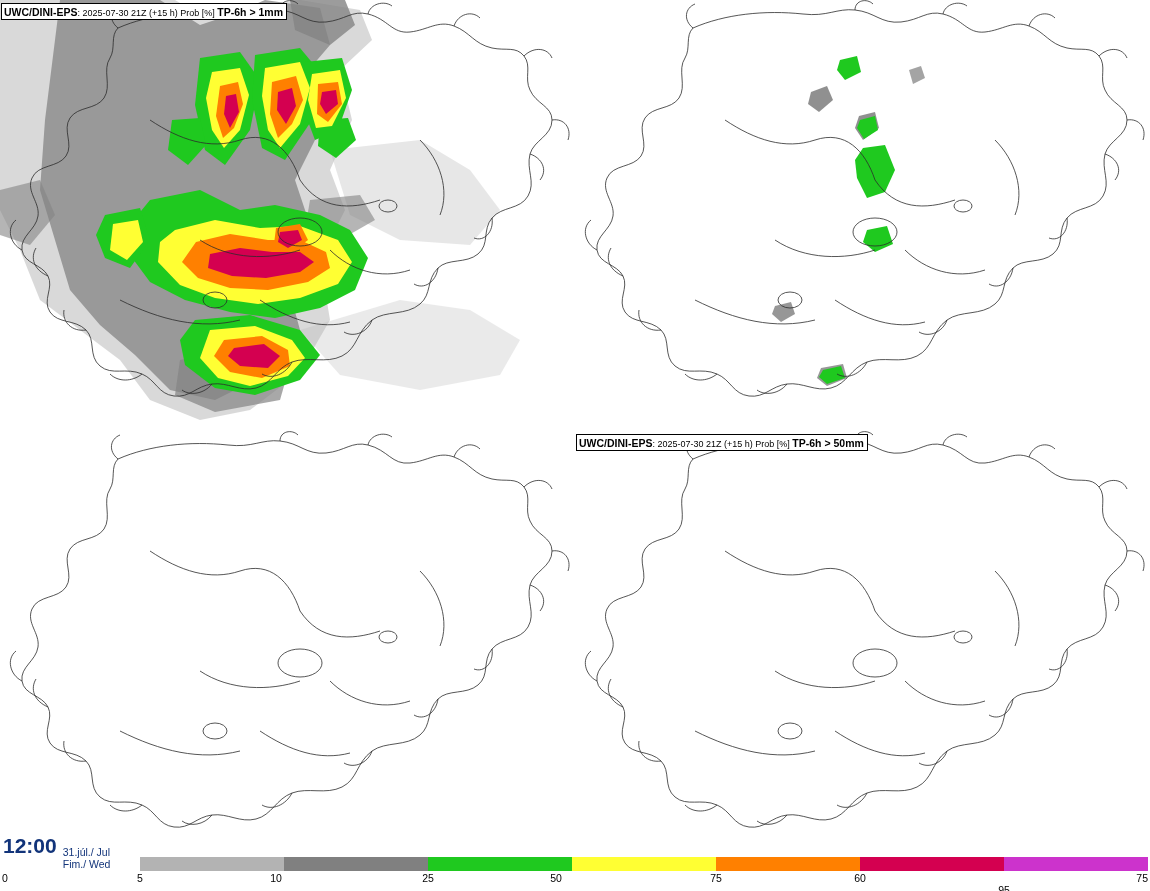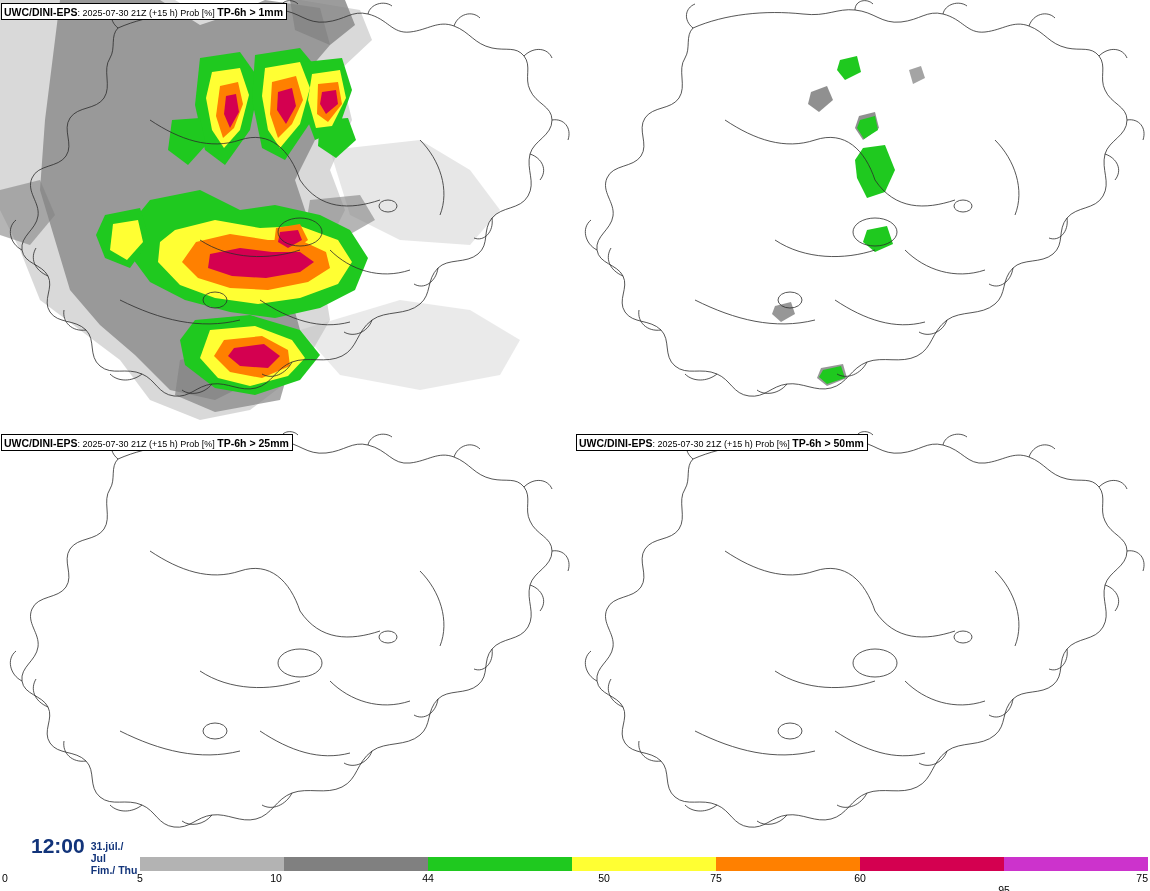--- a/index.html
+++ b/index.html
@@ -94,25 +94,24 @@
     display: flex;
     align-items: center;
     gap: 6px;
   }
   .timebox .clock {
     font-size: 21px;
     font-weight: bold;
     color: #12347a;
     letter-spacing: 0px;
     padding-left: 3px;
-    margin-left: 28px;
   }
   .timebox .dates {
     font-size: 10.5px;
-    font-weight: bold;
+    font-weight: normal;
     color: #12347a;
     line-height: 12px;
     padding-top: 1px;
     margin-top: 22px;
   }
 
   
   .cbar {
     position: absolute;
     left: 140px;
@@ -330,23 +329,20 @@
             <path d="M120 300 C160 320, 200 330, 240 320"></path>
             <path d="M330 250 C350 270, 380 280, 410 270"></path>
             <path d="M420 140 C440 160, 450 190, 440 215"></path>
             <path d="M260 300 C290 320, 320 330, 350 322"></path>
             <ellipse cx="300" cy="232" rx="22" ry="14"></ellipse>
             <ellipse cx="215" cy="300" rx="12" ry="8"></ellipse>
             <ellipse cx="388" cy="206" rx="9" ry="6"></ellipse>
           </g>
         </svg>
       </div>
-      <div class="title">
-        <span class="model">UWC/DINI-EPS</span><span class="run">: 2025-07-30 21Z (+15 h) Prob [%] </span><span class="thr">TP-6h &gt; 25mm</span>
-      </div>
     </div>
 
     <div class="panel">
       <div class="mapwrap">
         <svg class="mapsvg" viewBox="0 0 575 431">
           <g fill="none" stroke="#2b2b2b" stroke-width="0.8" stroke-linejoin="round">
             <path d="M118 28 C150 14, 190 10, 228 14 C252 17, 262 8, 280 10 C300 12, 306 24, 326 22 C345 20, 352 10, 368 14 C388 19, 392 34, 410 32 C428 30, 438 20, 454 26 C470 32, 474 44, 492 48 C506 51, 516 46, 524 56 C532 66, 524 78, 530 90 C536 104, 552 106, 552 120 C552 136, 534 140, 530 154 C526 170, 536 182, 528 196 C520 210, 502 206, 492 218 C482 230, 490 244, 478 254 C466 264, 448 258, 438 268 C426 280, 432 294, 420 304 C406 316, 386 310, 372 320 C356 332, 358 348, 342 356 C326 364, 308 356, 292 362 C276 368, 272 384, 256 388 C240 392, 228 382, 212 384 C196 386, 190 398, 174 396 C158 394, 156 380, 142 374 C126 367, 112 376, 100 366 C88 356, 96 340, 86 330 C75 319, 58 324, 50 312 C42 300, 54 288, 48 276 C42 264, 24 264, 22 250 C20 236, 36 230, 38 216 C40 202, 26 192, 32 178 C38 164, 58 168, 66 156 C74 144, 62 130, 70 118 C78 106, 96 110, 104 98 C112 86, 102 70, 110 58 C116 48, 110 36, 118 28 Z"></path>
             <path d="M22 250 C10 244, 6 228, 16 220"></path>
             <path d="M48 276 C34 270, 30 258, 36 248"></path>
             <path d="M86 330 C72 332, 62 322, 64 310"></path>
@@ -382,39 +378,39 @@
       </div>
     </div>
 
   </div>
 
   <div class="bottom">
     <div class="timebox">
       <div class="clock">12:00</div>
       <div class="dates">
         <div>31.júl./ Jul</div>
-        <div>Fim./ Thu</div>
+        <div>Fim./ Wed</div>
       </div>
     </div>
 
     <div class="cbar" id="colorbar">
         <div class="seg" style="background: rgb(179, 179, 179); flex: 1 1 0px;"></div>
         <div class="seg" style="background: rgb(128, 128, 128); flex: 1 1 0px;"></div>
         <div class="seg" style="background: rgb(31, 201, 31); flex: 1 1 0px;"></div>
         <div class="seg" style="background: rgb(255, 255, 51); flex: 1 1 0px;"></div>
         <div class="seg" style="background: rgb(255, 128, 0); flex: 1 1 0px;"></div>
         <div class="seg" style="background: rgb(212, 0, 80); flex: 1 1 0px;"></div>
         <div class="seg" style="background: rgb(204, 51, 204); flex: 1 1 0px;"></div>
       </div>
     <div class="cticks" id="colorbar-ticks">
         <div class="ctick first" style="left: 2px;">0</div>
         <div class="ctick" style="left: 140px;">5</div>
         <div class="ctick" style="left: 276px;">10</div>
-        <div class="ctick" style="left: 428px;">44</div>
-        <div class="ctick" style="left: 604px;">50</div>
+        <div class="ctick" style="left: 428px;">25</div>
+        <div class="ctick" style="left: 556px;">50</div>
         <div class="ctick" style="left: 716px; text-align: center;">75</div>
         <div class="ctick" style="left: 860px;">60</div>
         <div class="ctick" style="left: 1004px; margin-top: 12px;">95</div>
         <div class="ctick last" style="left: 1148px;">75</div>
       </div>
   </div>
 
 </div>
 
 </body></html>

